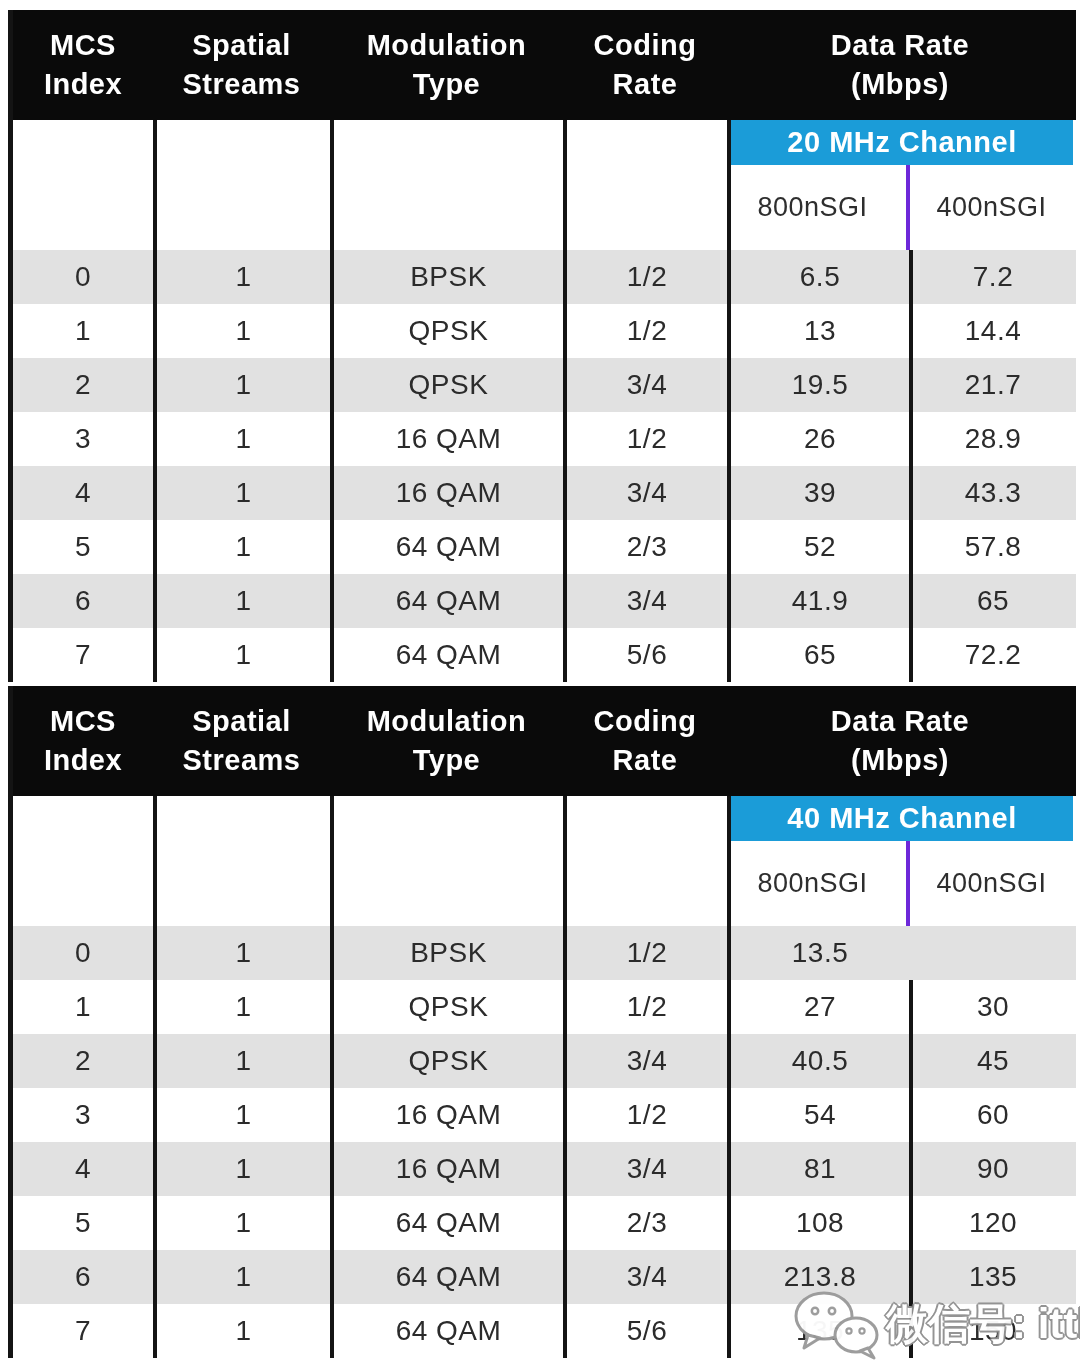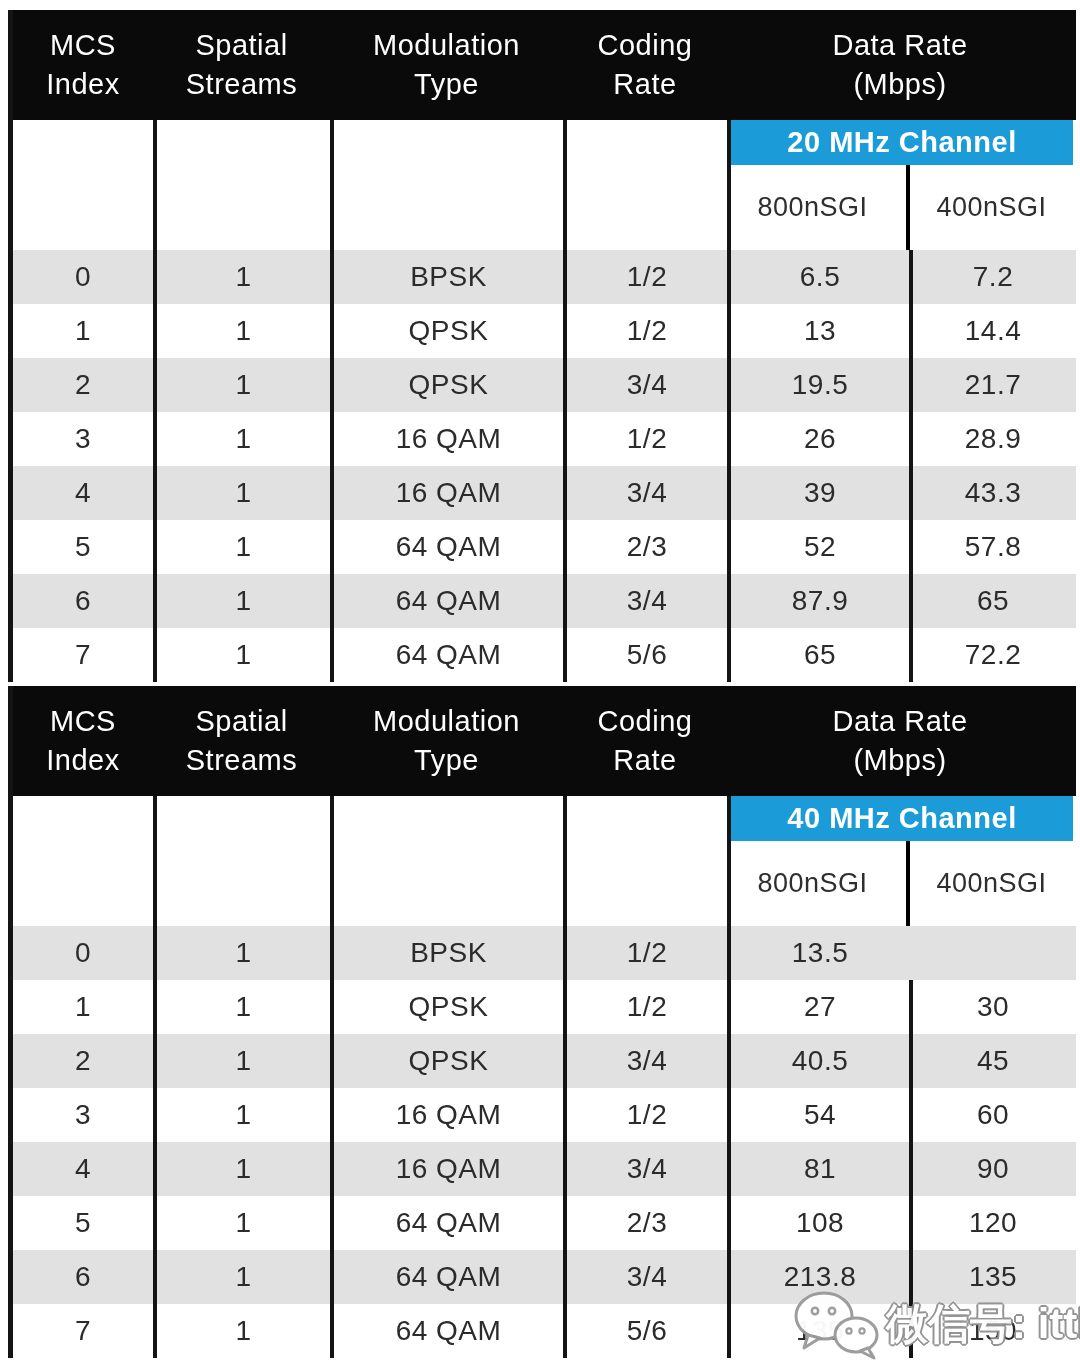--- a/index.html
+++ b/index.html
@@ -19,39 +19,39 @@
     margin-bottom:4px;
   }
   .grid{
     display:grid;
     grid-template-columns:140px 177px 233px 164px 182px 164px;
   }
   
   .hdr{height:110px;background:#0a0a0a;}
   .hcell{
     display:flex;flex-direction:column;justify-content:center;align-items:center;
-    color:#ffffff;font-weight:normal;font-size:29px;line-height:39px;letter-spacing:.5px;
+    color:#ffffff;font-weight:bold;font-size:29px;line-height:39px;letter-spacing:.5px;
     text-align:center;
   }
   .c56{grid-column:5/7;}
   
   .sub{height:130px;background:#ffffff;}
   .scell{box-sizing:border-box;}
   .bl{border-left:4px solid #141414;}
   .sdr{grid-column:5/7;box-sizing:border-box;border-left:4px solid #141414;display:flex;flex-direction:column;justify-content:flex-end;}
   .band{
     height:45px;display:flex;align-items:center;justify-content:center;
     color:#ffffff;font-weight:bold;font-size:29px;letter-spacing:.5px;
   }
   .sgis{flex:1;display:flex;}
   .sgi{
     flex:1;display:flex;align-items:center;justify-content:center;
     color:#2e2e2e;font-size:27px;letter-spacing:.5px;box-sizing:border-box;
   }
-  .sgi.b{border-left:4px solid #000000;margin-left:12px;}
+  .sgi.b{border-left:4px solid #6d28d9;margin-left:12px;}
   
   .row{height:54px;}
   .row.alt{background:#e1e1e1;}
   .cell{
     display:flex;align-items:center;justify-content:center;
     color:#2b2b2b;font-size:28px;letter-spacing:.5px;box-sizing:border-box;
   }
   .row .cell + .cell{border-left:4px solid #141414;}
   
   .wm{
@@ -153,21 +153,21 @@
         <div class="cell">64 QAM</div>
         <div class="cell">2/3</div>
         <div class="cell">52</div>
         <div class="cell">57.8</div>
       </div>
     <div class="grid row alt">
         <div class="cell">6</div>
         <div class="cell">1</div>
         <div class="cell">64 QAM</div>
         <div class="cell">3/4</div>
-        <div class="cell">87.9</div>
+        <div class="cell">41.9</div>
         <div class="cell">65</div>
       </div>
     <div class="grid row">
         <div class="cell">7</div>
         <div class="cell">1</div>
         <div class="cell">64 QAM</div>
         <div class="cell">5/6</div>
         <div class="cell">65</div>
         <div class="cell">72.2</div>
       </div>

